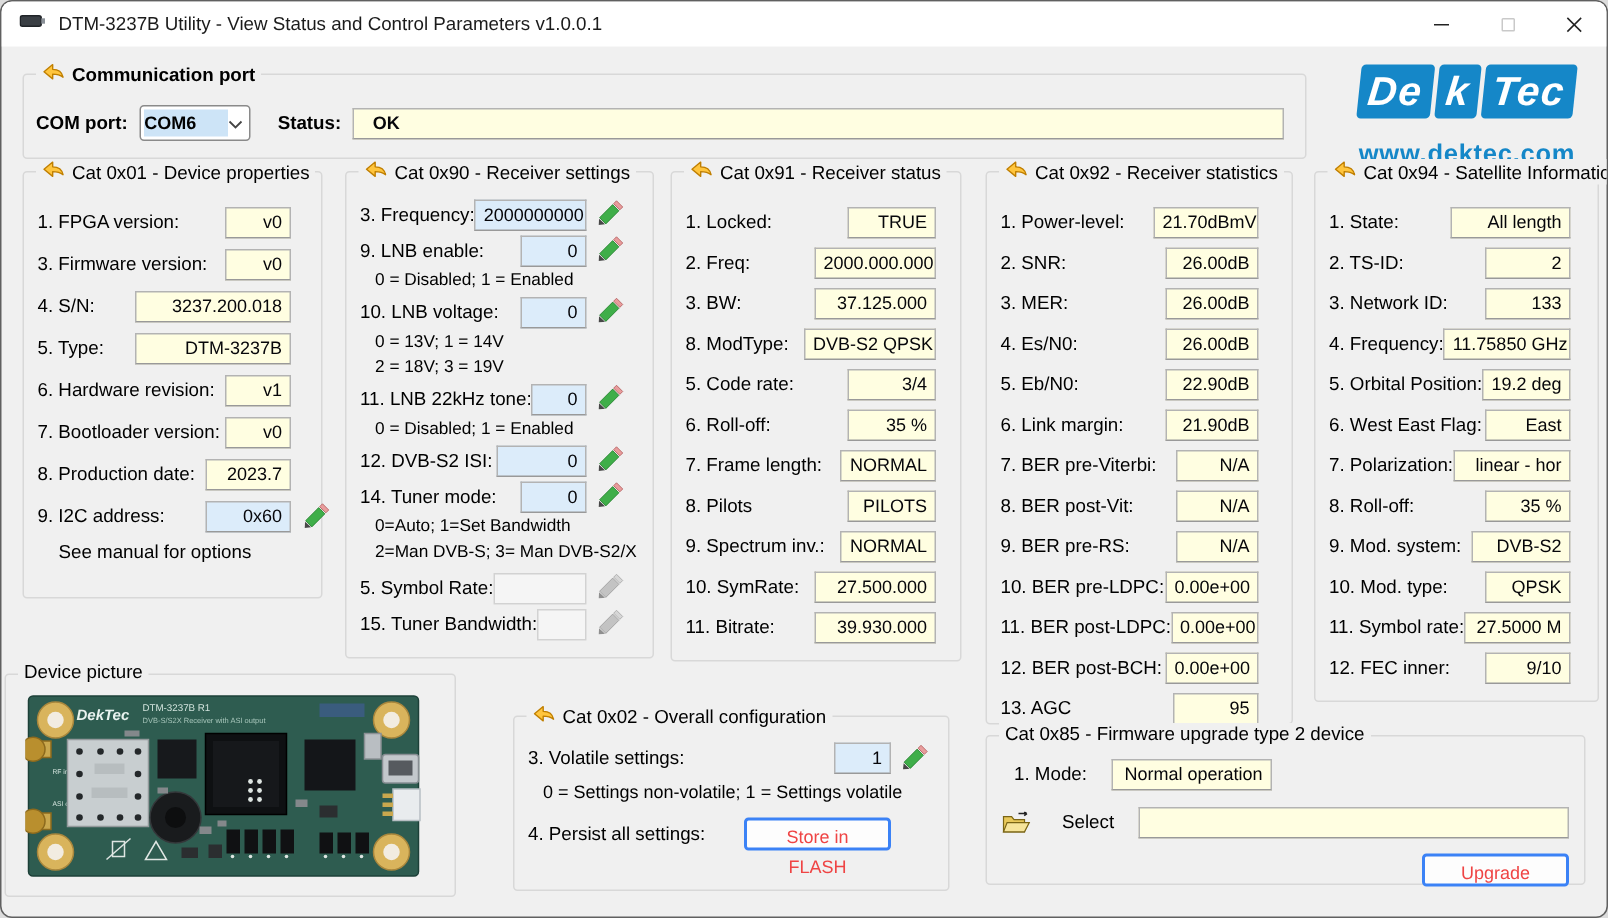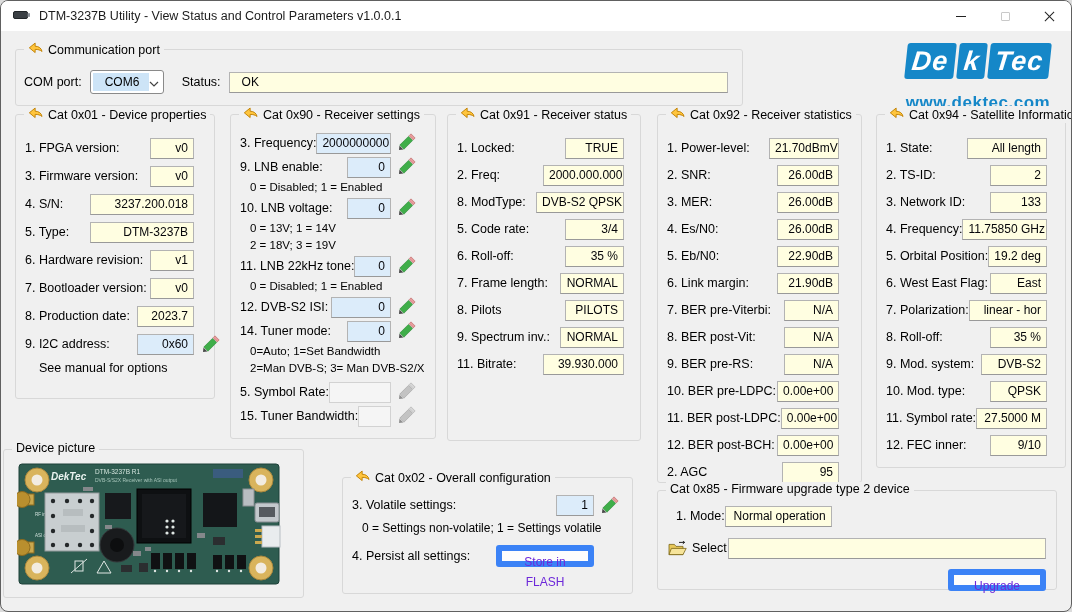--- a/index.html
+++ b/index.html
@@ -39,28 +39,28 @@
   .w66{width:66px}.w70{width:70px}.w72{width:72px}.w75{width:75px}.w80{width:80px}
   .w81{width:81px}.w88{width:88px}.w96{width:96px}.w98{width:98px}.w104{width:104px}
   .w107{width:107px}.w318{width:318px}
   .pencil { position:absolute; width:17px; height:17px; top:2px; cursor:pointer; }
   .pencil svg .p-eraser{ fill:#e89c9c; stroke:#b05858; stroke-width:.5; }
   .pencil svg .p-body  { fill:#3fae49; stroke:#1d7c27; stroke-width:.5; }
   .pencil svg .p-tip   { fill:#474747; }
   .pencil.disabled svg .p-eraser{ fill:#d6d6d6; stroke:#a5a5a5; }
   .pencil.disabled svg .p-body  { fill:#c3c3c3; stroke:#989898; }
   .pencil.disabled svg .p-tip   { fill:#8f8f8f; }
-  .btn { margin-left:auto; background:#fdfdfd; border:6px solid #3b82f6; border-radius:3px;
-    font-size:12px; height:22px; line-height:20px; text-align:center; color:#6d28d9; cursor:pointer; }
+  .btn { margin-left:auto; background:#fdfdfd; border:2px solid #3b82f6; border-radius:3px;
+    font-size:12px; height:22px; line-height:20px; text-align:center; color:#ef4444; cursor:pointer; }
   
-  #grp-comm { left:14px; top:48px; width:728px; height:57px; padding:20px 14px 0 8px; }
+  #grp-comm { left:14px; top:48px; width:856px; height:57px; padding:20px 14px 0 8px;font-weight:bold; }
   #grp-comm .row { height:24px; }
   .combo { width:74px; height:24px; border:1px solid #8a8a8a; border-radius:3px; background:#fff;
     display:flex; align-items:center; padding:2px 4px 2px 2px; margin-left:8px; cursor:pointer; }
-  .combo .sel { flex:1; background:#cde4f7; height:18px; line-height:18px; padding-left:12px; font-size:12px; }
+  .combo .sel { flex:1; background:#cde4f7; height:18px; line-height:18px; padding-left:0; font-size:12px; }
   .status-field { flex:1; margin-left:8px;padding-left:12px; }
   
   #logo { position:absolute; left:888px; top:42px; width:178px; height:64px; }
   .logo-blocks { display:flex; gap:3px; justify-content:center; }
   .logo-block { background:#1587c8; color:#fff; font-weight:bold; font-style:italic;
     font-size:27px; line-height:36px; padding:0 6px; border-radius:3px; transform:skewX(-6deg); letter-spacing:1px; }
   .logo-url { color:#1587c8; font-size:17px; font-weight:bold; text-align:center; margin-top:14px; letter-spacing:.5px; }
   
   #grp-01 { left:14px;  top:113px; width:200px; height:285px; padding:22px 20px 0 9px; }
   #grp-01 .row { margin-bottom:6px; }
@@ -70,21 +70,21 @@
   #grp-90 .row { height:20px; margin-bottom:4px; }
   #grp-90 .pencil { right:-25px; top:0; }
   #grp-91 { left:446px; top:113px; width:194px; height:327px; padding:22px 16px 0 9px; }
   #grp-92 { left:656px; top:113px; width:205px; height:369px; padding:22px 22px 0 9px; }
   #grp-94 { left:875px; top:113px; width:190px; height:354px; padding:22px 18px 0 9px; }
   #grp-02 { left:341px; top:476px; width:291px; height:117px; padding:16px 38px 0 9px; }
   #grp-02 .help { height:14px; line-height:14px; font-size:12px; margin-bottom:10px; }
   #grp-02 .pencil { right:-25px; }
   #grp-85 { left:656px; top:489px; width:400px; height:100px; padding:14px 10px 0 10px; }
   #grp-85 .mode-field { margin-left:0;text-align:right; }
-  #grp-85 .row { margin-bottom:10px; }
+  #grp-85 .row { margin-bottom:10px;gap:16px; }
   .folder-icon { width:19px; height:15px; margin-right:5px; cursor:pointer; }
   
   #grp-pic { left:2px; top:448px; width:301px; height:149px; padding:13px 0 0 13px; }
   .pcb-svg { display:block; }
 </style>
 </head>
 <body>
 
 <div id="win">
 
@@ -281,20 +281,24 @@
       </div>
     <div class="row">
         <span class="lbl">1. Locked:</span>
         <span class="field w59">TRUE</span>
       </div>
     <div class="row">
         <span class="lbl">2. Freq:</span>
         <span class="field w81">2000.000.000</span>
       </div>
     <div class="row">
+        <span class="lbl">3. BW:</span>
+        <span class="field w81">37.125.000</span>
+      </div>
+    <div class="row">
         <span class="lbl">8. ModType:</span>
         <span class="field w88">DVB-S2 QPSK</span>
       </div>
     <div class="row">
         <span class="lbl">5. Code rate:</span>
         <span class="field w59">3/4</span>
       </div>
     <div class="row">
         <span class="lbl">6. Roll-off:</span>
         <span class="field w59">35 %</span>
@@ -305,20 +309,24 @@
       </div>
     <div class="row">
         <span class="lbl">8. Pilots</span>
         <span class="field w59">PILOTS</span>
       </div>
     <div class="row">
         <span class="lbl">9. Spectrum inv.:</span>
         <span class="field w64">NORMAL</span>
       </div>
     <div class="row">
+        <span class="lbl">10. SymRate:</span>
+        <span class="field w81">27.500.000</span>
+      </div>
+    <div class="row">
         <span class="lbl">11. Bitrate:</span>
         <span class="field w81">39.930.000</span>
       </div>
   </div>
 
   <div class="group" id="grp-92">
     <div class="legend">
         <span><svg width="15" height="14" viewBox="0 0 16 15">
             <path d="M15 11.2 C14.3 7.6 11.4 5.6 7.6 5.6 L7.6 2.2 L1.4 7.3 L7.6 12.4 L7.6 9 C10.8 9 13 9.6 15 11.2 Z" fill="#FFC53D" stroke="#C07F00" stroke-width="1" stroke-linejoin="round"></path>
           </svg></span>
@@ -366,21 +374,21 @@
       </div>
     <div class="row">
         <span class="lbl">11. BER post-LDPC:</span>
         <span class="field w62">0.00e+00</span>
       </div>
     <div class="row">
         <span class="lbl">12. BER post-BCH:</span>
         <span class="field w62">0.00e+00</span>
       </div>
     <div class="row">
-        <span class="lbl">2. AGC</span>
+        <span class="lbl">13. AGC</span>
         <span class="field w57">95</span>
       </div>
   </div>
 
   <div class="group" id="grp-94">
     <div class="legend">
         <span><svg width="15" height="14" viewBox="0 0 16 15">
             <path d="M15 11.2 C14.3 7.6 11.4 5.6 7.6 5.6 L7.6 2.2 L1.4 7.3 L7.6 12.4 L7.6 9 C10.8 9 13 9.6 15 11.2 Z" fill="#FFC53D" stroke="#C07F00" stroke-width="1" stroke-linejoin="round"></path>
           </svg></span>
         <span>Cat 0x94 - Satellite Information</span>

